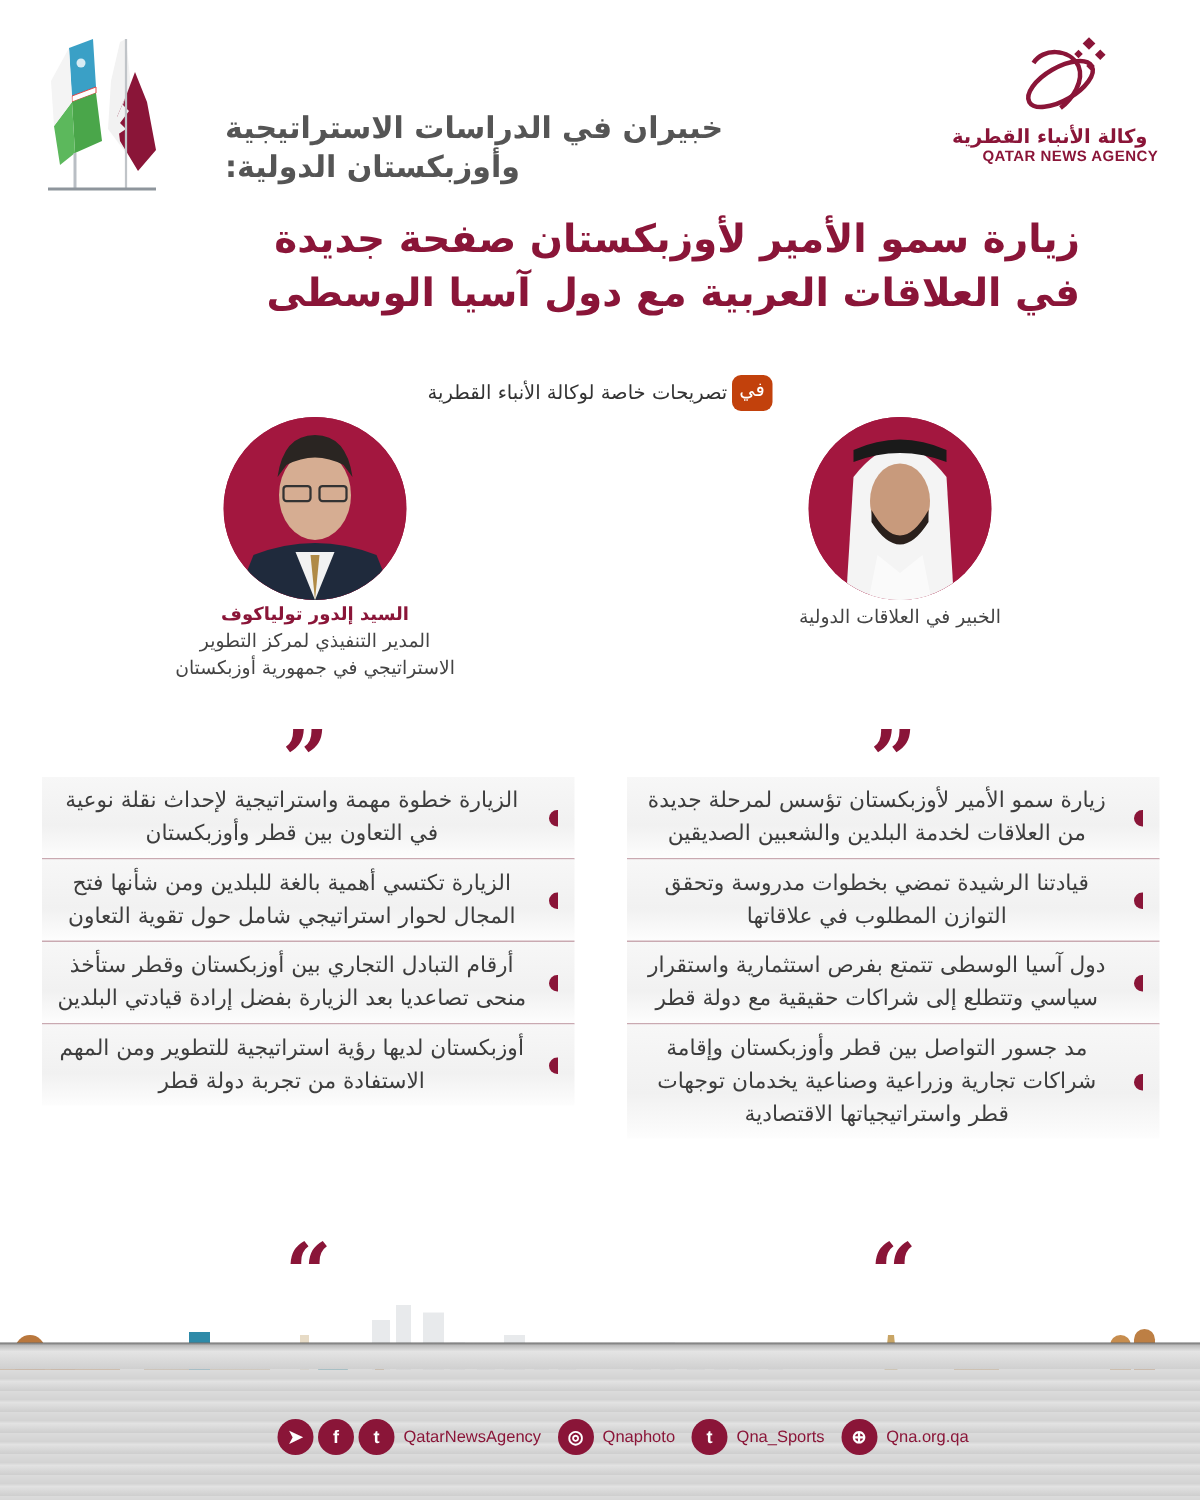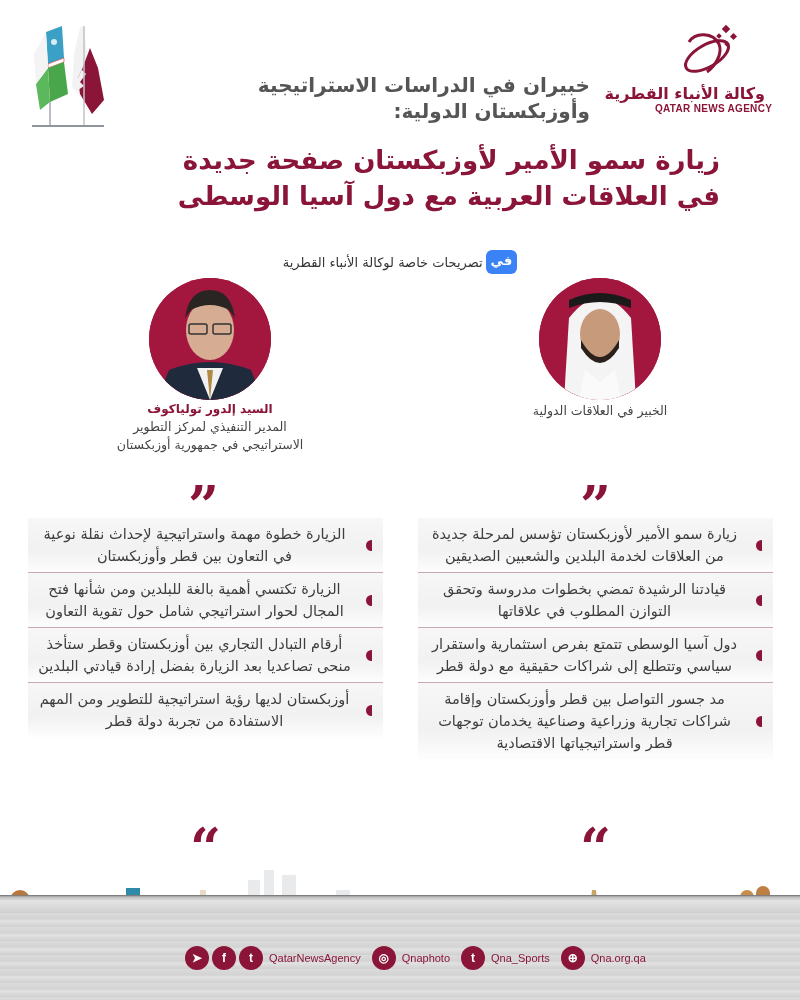--- a/index.html
+++ b/index.html
@@ -7,31 +7,31 @@
   body { font-family: "DejaVu Sans", "Liberation Sans", sans-serif; position: relative; color: #4a4a4a; }
 
   .page { position: absolute; left: 0; top: 0; width: 800px; height: 1000px; background: #fff; }
 
   
   .flags { position: absolute; left: 28px; top: 24px; width: 80px; height: 104px; }
 
   
   .logo { position: absolute; left: 655px; top: 22px; width: 110px; height: 100px; text-align: center; }
   .logo svg { display: block; margin: 0 auto; }
-  .logo .ar { font-size: 16px; color: #8a1538; font-weight: bold; direction: rtl; margin-top: 2px; white-space: nowrap; }
+  .logo .ar { font-size: 13px; color: #8a1538; font-weight: bold; direction: rtl; margin-top: 2px; white-space: nowrap; }
   .logo .en { font-family: "Liberation Sans", sans-serif; font-size: 10px; color: #8a1538; font-weight: bold; letter-spacing: 0.3px; white-space: nowrap; }
 
   
-  .sup-title { position: absolute; left: 150px; top: 72px; width: 440px; text-align: right; direction: rtl;
+  .sup-title { position: absolute; left: 150px; top: 72px; width: 440px; text-align: left; direction: rtl;
     font-size: 20px; font-weight: bold; color: #555; line-height: 26px; }
   .main-title { position: absolute; left: 80px; top: 142px; width: 640px; text-align: right; direction: rtl;
     font-size: 26px; font-weight: bold; color: #8a1538; line-height: 36px; }
 
   .subtitle { position: absolute; left: 200px; top: 250px; width: 400px; display: flex; justify-content: center; align-items: center; direction: rtl; gap: 3px; }
-  .subtitle .badge { background: #3b82f6; color: #fff; font-size: 13px; font-weight: bold; border-radius: 6px; padding: 3px 5px 5px; line-height: 16px; }
+  .subtitle .badge { background: #c2410c; color: #fff; font-size: 13px; font-weight: normal; border-radius: 6px; padding: 3px 5px 5px; line-height: 16px; }
   .subtitle .txt { font-size: 13px; color: #333; }
 
   
   .expert { position: absolute; width: 300px; text-align: center; direction: rtl; }
   .expert .avatar { width: 122px; height: 122px; border-radius: 50%; margin: 0 auto; position: relative; overflow: hidden; background: #a3173f; }
   .expert .name { color: #8a1538; font-weight: bold; font-size: 12px; margin-top: 2px; }
   .expert .role { color: #444; font-size: 12.5px; line-height: 18px; margin-top: 2px; }
 
   .quote-mark { position: absolute; color: #8a1538; font-size: 54px; font-weight: bold; font-family: "DejaVu Serif", serif; line-height: 40px; height: 30px; overflow: visible; }
 

